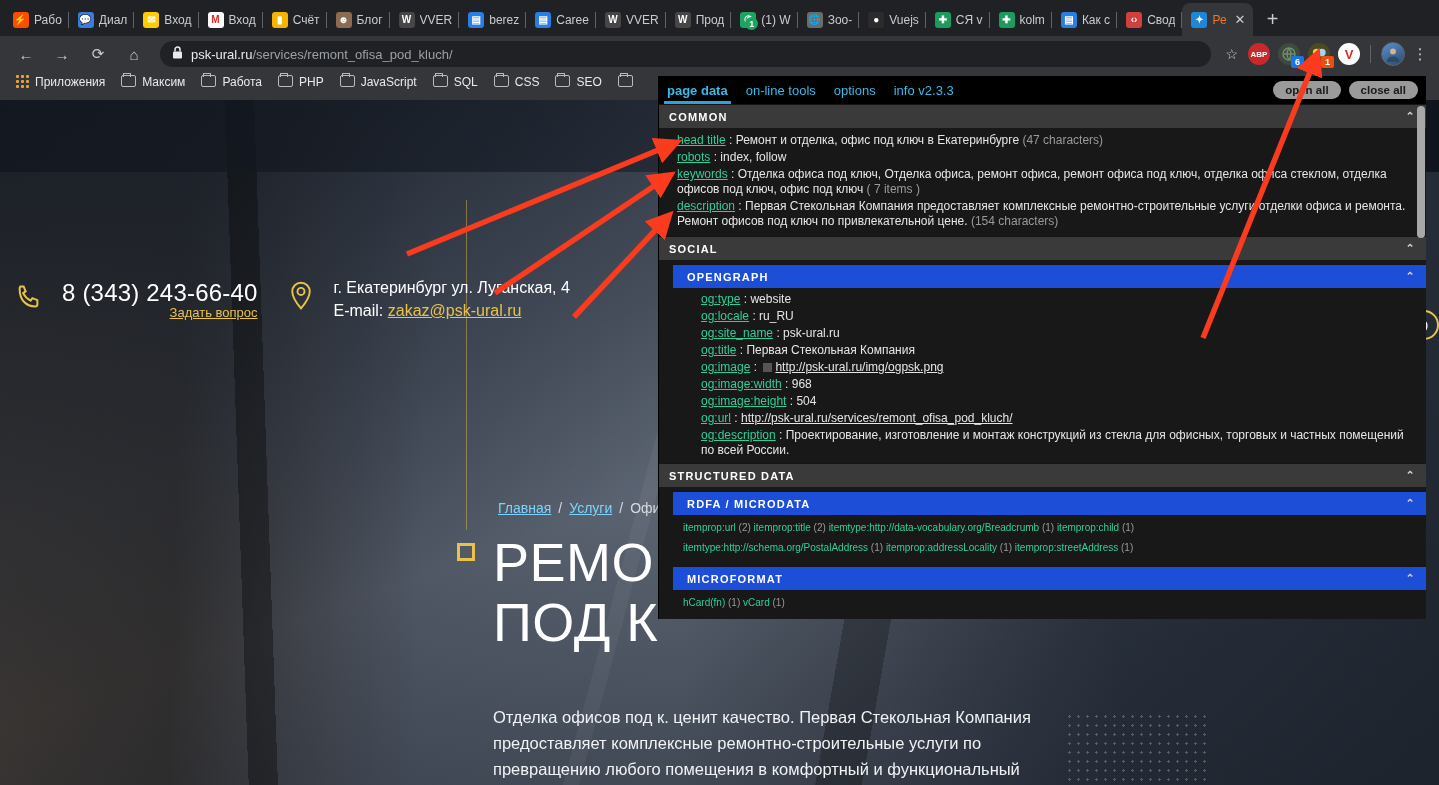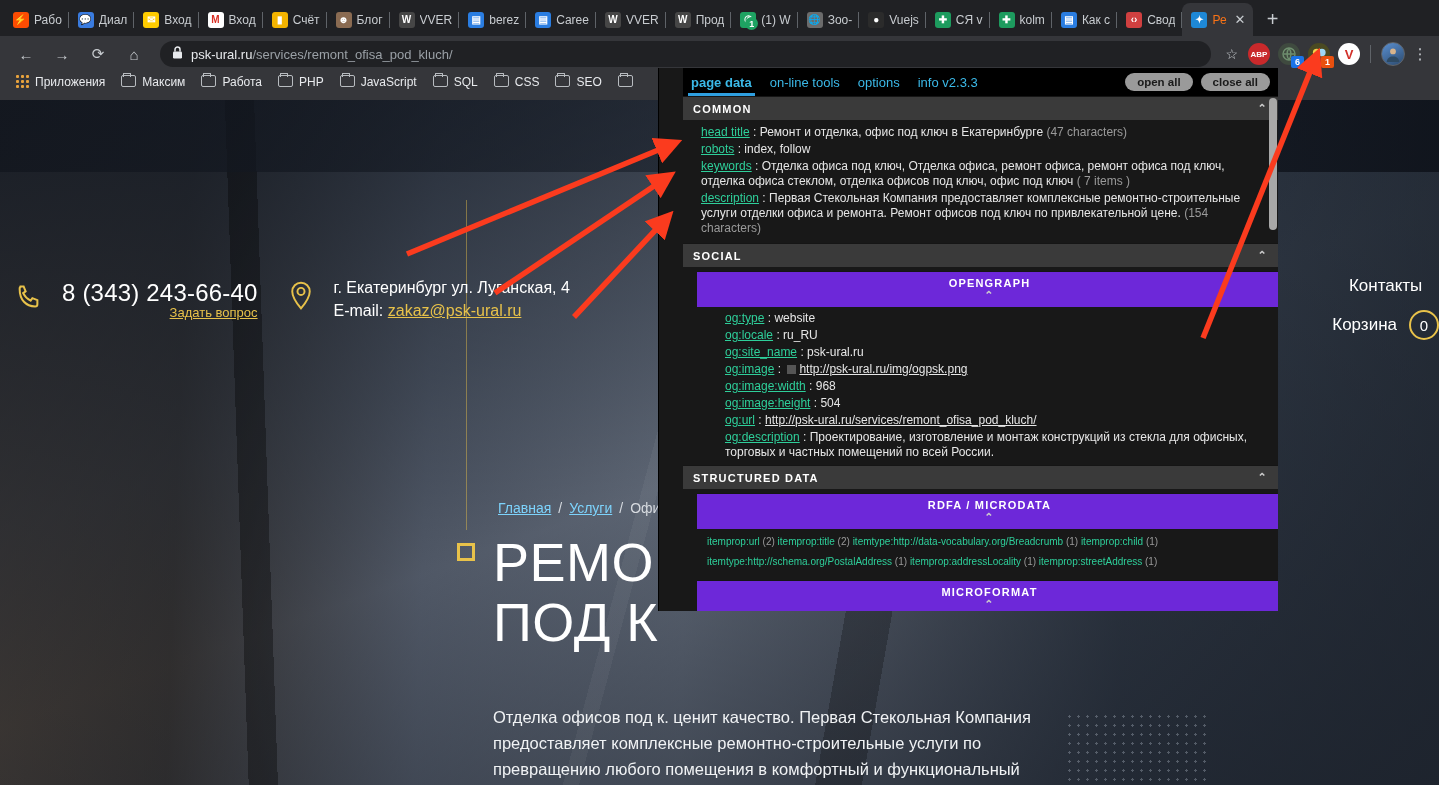--- a/index.html
+++ b/index.html
@@ -179,24 +179,23 @@
     font-size: 16.5px; line-height: 1.58; color: #f0f2f4;
   }
   .dots-panel {
     position: absolute; top: 612px; left: 1065px; width: 145px; height: 173px;
     background-image: radial-gradient(rgba(200,210,225,.30) 1.1px, transparent 1.2px);
     background-size: 9px 9px;
   }
 
   
   .seo-panel {
-    position: absolute; top: 68px; left: 658px; width: 620px; height: 543px;
+    position: absolute; top: 76px; left: 658px; width: 768px; height: 543px;
     background: #181818; color: #ddd; font-size: 12px; overflow: hidden;
     border-left: 1px solid #000;
-    padding-left: 24px;
   }
   .seo-tabs {
     height: 28px; background: #000; display: flex; align-items: center;
     padding: 0 8px; gap: 18px; position: relative;
   }
   .seo-tab { color: #3bb9e8; font-size: 13px; position: relative; height: 28px;
     display: flex; align-items: center; }
   .seo-tab.active { color: #3bb9e8; font-weight: bold; }
   .seo-tab.active::after {
     content: ""; position: absolute; left: -3px; right: -3px; bottom: 0;
@@ -216,21 +215,21 @@
   .sec-head .chev { font-size: 11px; color: #ccc; }
   .sec-body { background: #181818; padding: 4px 0 6px 0; }
   .row {
     padding: 1px 10px 1px 18px; line-height: 15px; font-size: 12px; color: #e6e6e6;
   }
   .k { color: #2ecf9a; text-decoration: underline; }
   .muted { color: #9a9a9a; }
   .sub {
     margin: 4px 0 0 14px; background: #181818;
   }
-  .sub .sec-head { background: #6d28d9; padding-left: 14px; flex-direction: column; }
+  .sub .sec-head { background: #1d4ed8; padding-left: 14px; }
   .sub-body { padding: 3px 0 4px 0; }
   .sub-body .row { padding-left: 28px; }
   .taglist { padding: 2px 10px 2px 10px; line-height: 16px; color: #9a9a9a; font-size: 10px; }
   .taglist .k { color: #2ecf9a; text-decoration: none; }
   .seo-scroll {
     position: absolute; top: 30px; right: 1px; width: 8px; height: 132px;
     background: #a8a8a8; border-radius: 4px;
   }
   .og-imgdot {
     display: inline-block; width: 9px; height: 9px; background: #555;
@@ -516,20 +515,21 @@
         <div class="sec-body" style="padding: 0px;">
           <div class="sub">
             <div class="sec-head">
               <span>OPENGRAPH</span>
               <span class="chev">⌃</span>
             </div>
             <div class="sub-body">
               <div class="row"><span class="k">og:type</span><span> : </span><span>website</span></div>
               <div class="row"><span class="k">og:locale</span><span> : </span><span>ru_RU</span></div>
               <div class="row"><span class="k">og:site_name</span><span> : </span><span>psk-ural.ru</span></div>
+              <div class="row"><span class="k">og:title</span><span> : </span><span>Первая Стекольная Компания</span></div>
               <div class="row"><span class="k">og:image</span><span> : </span><span class="og-imgdot"></span><span class="link-u">http://psk-ural.ru/img/ogpsk.png</span></div>
               <div class="row"><span class="k">og:image:width</span><span> : </span><span>968</span></div>
               <div class="row"><span class="k">og:image:height</span><span> : </span><span>504</span></div>
               <div class="row"><span class="k">og:url</span><span> : </span><span class="link-u">http://psk-ural.ru/services/remont_ofisa_pod_kluch/</span></div>
               <div class="row"><span class="k">og:description</span><span> : </span><span>Проектирование, изготовление и монтаж конструкций из стекла для офисных, торговых и частных помещений по всей России.</span></div>
             </div>
           </div>
         </div>
         <div class="sec-head">
           <span>STRUCTURED DATA</span>

